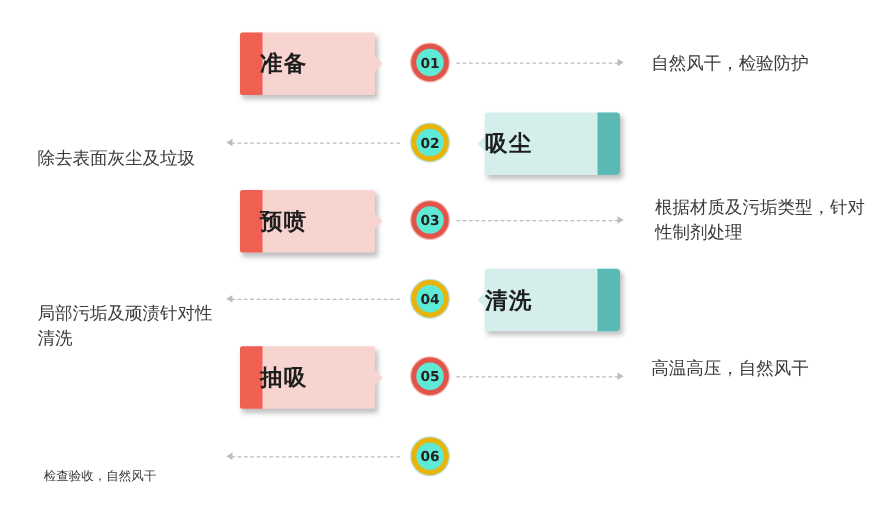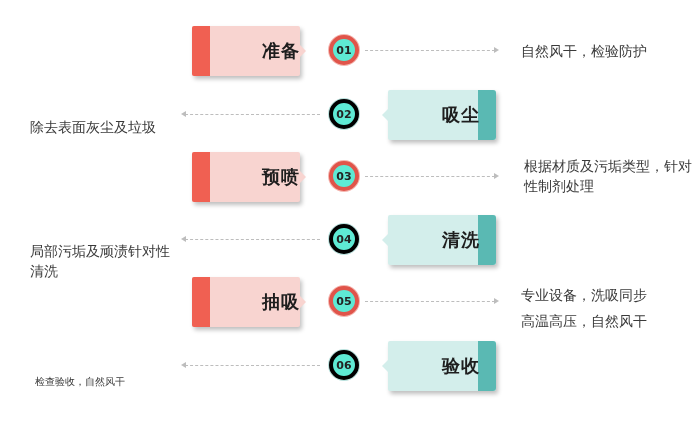--- a/index.html
+++ b/index.html
@@ -5,21 +5,21 @@
   html, body { margin: 0; padding: 0; }
   body {
     width: 700px; height: 423px; background: #ffffff; position: relative; overflow: hidden;
     font-family: "DejaVu Sans", "Liberation Sans", sans-serif;
   }
   .row { position: absolute; left: 0; width: 700px; height: 62px; }
   .tab {
     position: absolute; top: 0; width: 108px; height: 50px;
     box-shadow: 2px 3px 4px rgba(0,0,0,0.25);
     border-radius: 2px;
-    display: flex; align-items: center; justify-content: flex-end;
+    display: flex; align-items: center; justify-content: flex-start;
   }
   .tab .bar { position: absolute; top: 0; width: 18px; height: 100%; }
   .tab.red { left: 192px; background: #f8d4d0; }
   .tab.red .bar { left: 0; background: #f06052; border-radius: 2px 0 0 2px; }
   .tab.teal { left: 388px; background: #d3eeeb; }
   .tab.teal .bar { right: 0; background: #5ab9b3; border-radius: 0 3px 3px 0; }
   .tab .label {
     font-size: 18px; font-weight: bold; color: #1e1e1e; position: relative; letter-spacing: 1px;
   }
   .tab.red .label { margin-left: 16px; }
@@ -27,21 +27,21 @@
   .notch { position: absolute; top: 19px; width: 0; height: 0; border-top: 6px solid transparent; border-bottom: 6px solid transparent; }
   .tab.red .notch { right: -6px; border-left: 6px solid #f8d4d0; }
   .tab.teal .notch { left: -6px; border-right: 6px solid #d3eeeb; }
   .circle {
     position: absolute; top: 9px; left: 329px; width: 22px; height: 22px;
     border-radius: 50%; background: #5eead4;
     display: flex; align-items: center; justify-content: center;
     font-size: 11px; font-weight: bold; color: #222;
   }
   .circle.red { border: 4px solid #e0544a; box-shadow: 0 0 0 1px #f4b6b0; }
-  .circle.teal { border: 4px solid #000000; box-shadow: 0 0 0 1px #b9e0dc; }
+  .circle.teal { border: 4px solid #eab308; box-shadow: 0 0 0 1px #b9e0dc; }
   .dash-right {
     position: absolute; top: 24px; left: 365px; width: 130px; height: 0;
     border-top: 1px dashed #bdbdbd;
   }
   .dash-right::after {
     content: ""; position: absolute; right: -4px; top: -4px;
     border-top: 3px solid transparent; border-bottom: 3px solid transparent; border-left: 5px solid #bdbdbd;
   }
   .dash-left {
     position: absolute; top: 24px; left: 185px; width: 135px; height: 0;
@@ -104,27 +104,21 @@
 
 <div class="row" style="top:277px;">
   <div class="tab red">
     <div class="bar"></div>
     <span class="label">抽吸</span>
     <div class="notch"></div>
   </div>
   <div class="circle red">05</div>
   <div class="dash-right"></div>
   <div class="desc right" style="top:5px; line-height:26px;">
-    <div>专业设备，洗吸同步</div>
     <div>高温高压，自然风干</div>
   </div>
 </div>
 
 <div class="row" style="top:341px;">
   <div class="desc left" style="top:5px; left:35px; width:145px; font-size:10px; line-height:28px;">检查验收，自然风干</div>
   <div class="dash-left"></div>
   <div class="circle teal">06</div>
-  <div class="tab teal">
-    <div class="bar"></div>
-    <span class="label">验收</span>
-    <div class="notch"></div>
-  </div>
 </div>
 
 </body></html>

